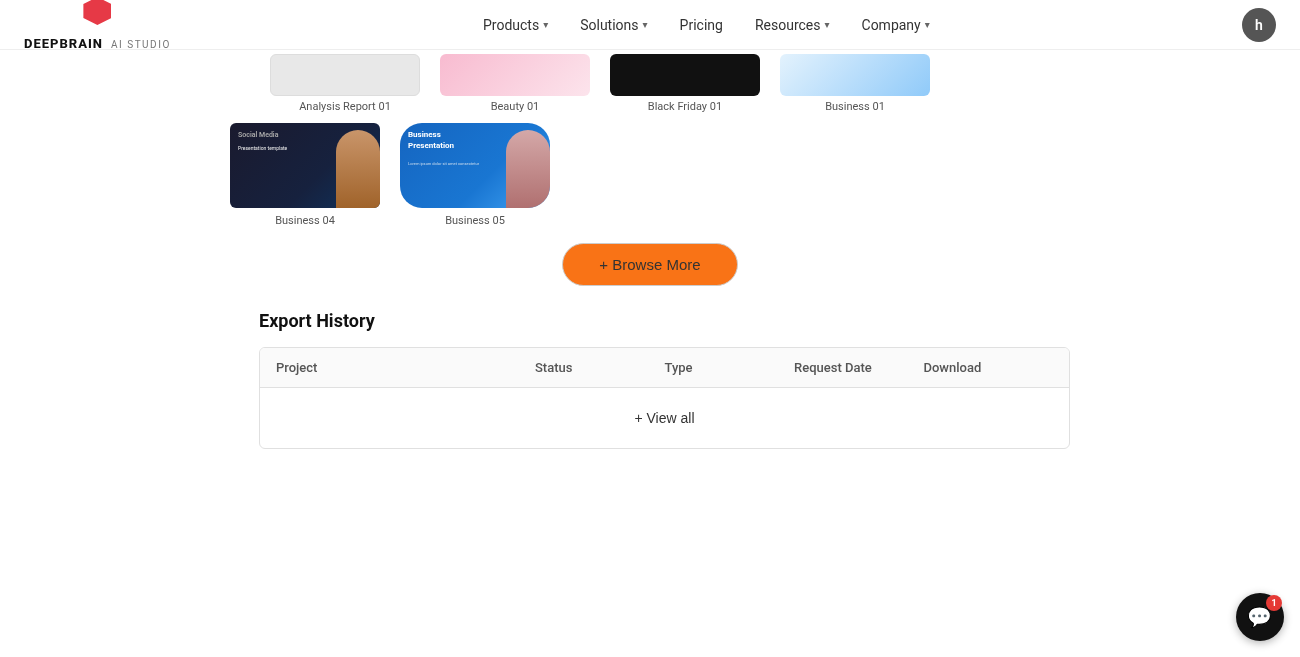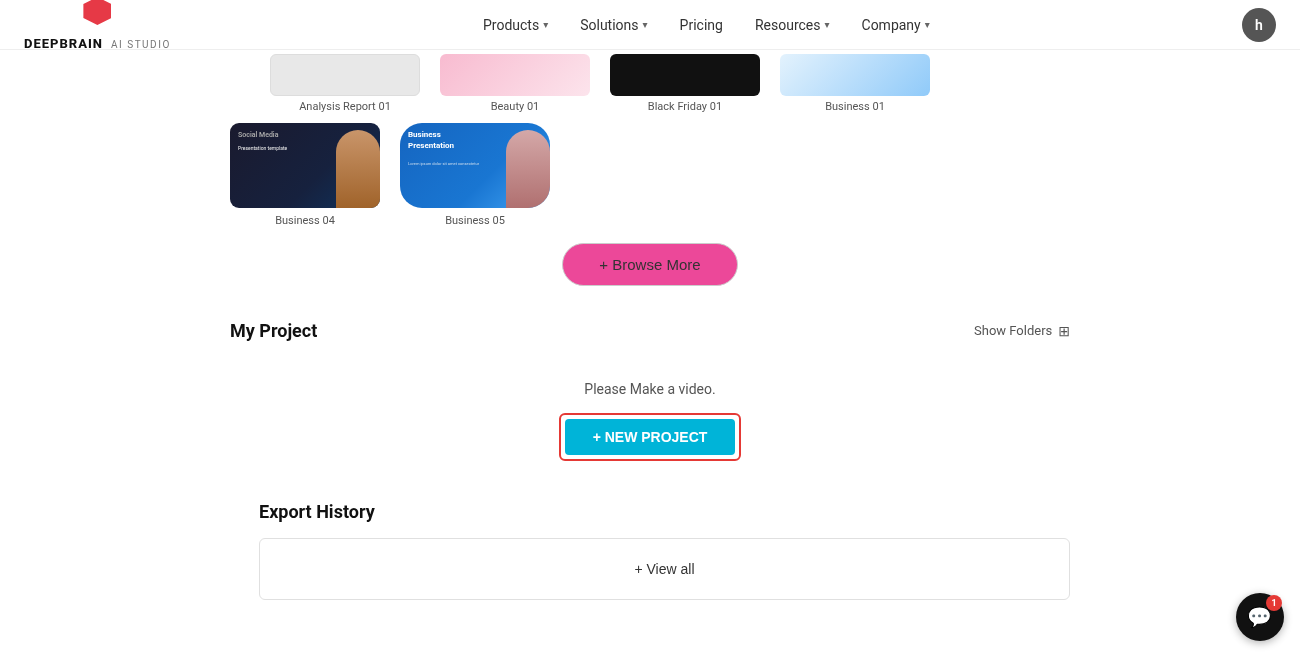--- a/index.html
+++ b/index.html
@@ -32,37 +32,37 @@
 
     
     .template-section { padding: 10px 0 0 0; }
     .template-row { display: flex; gap: 20px; flex-wrap: nowrap; margin-bottom: 16px; }
     .template-card { display: flex; flex-direction: column; align-items: center; }
     .template-thumb {
       width: 150px; height: 85px; border-radius: 6px; overflow: hidden;
       background: #222; position: relative;
     }
     .thumb-business02 { background: linear-gradient(135deg, #1a237e 0%, #283593 60%, #3949ab 100%); }
-    .thumb-business04 { background: linear-gradient(135deg, #1a1a2e 0%, #16213e 60%, #0f3460 100%); border-radius: 9px; }
+    .thumb-business04 { background: linear-gradient(135deg, #1a1a2e 0%, #16213e 60%, #0f3460 100%); }
     .thumb-business05 { background: linear-gradient(135deg, #1565c0 0%, #1976d2 60%, #42a5f5 100%); }
     .thumb-label {
       font-size: 11px; color: #555; margin-top: 6px; text-align: center;
     }
 
     
     .thumb-analysis { background: #f5f5f5; border: 1px solid #ddd; }
     .thumb-beauty { background: linear-gradient(135deg, #f8bbd0 0%, #fce4ec 100%); }
     .thumb-blackfriday { background: #111; }
     .thumb-business01 { background: linear-gradient(135deg, #e3f2fd 0%, #90caf9 100%); }
 
     
     .browse-more-section { display: flex; justify-content: center; margin: 8px 0 24px 0; }
     .browse-more-btn {
       padding: 12px 36px; border: 1.5px solid #ccc; border-radius: 24px;
-      background: #ec4899; color: #333; font-size: 15px; cursor: pointer;
+      background: #f97316; color: #333; font-size: 15px; cursor: pointer;
       transition: border-color 0.2s;
     }
 
     
     .section-header { display: flex; align-items: center; justify-content: space-between; margin-bottom: 16px; }
     .section-title { font-size: 18px; font-weight: 700; color: #111; }
     .show-folders-btn {
       display: flex; align-items: center; gap: 6px;
       color: #555; font-size: 13px; cursor: pointer;
     }
@@ -198,41 +198,33 @@
         <div style="position:absolute;top:38px;left:8px;right:48px;font-size:4px;color:#cde;line-height:1.3;">Lorem ipsum dolor sit amet consectetur</div>
       </div>
       <span class="thumb-label">Business 05</span>
     </div>
   </div>
 
   <div class="browse-more-section">
     <button class="browse-more-btn">+ Browse More</button>
   </div>
 
-  <div class="template-section">
-    <div class="section-header">
-      <h2 class="section-title">My Project</h2>
-      <div class="show-folders-btn">
-        <span>Show Folders</span>
-        <span class="folder-icon">⊞</span>
-      </div>
-    </div>
-    <div class="my-project-empty">
-      <p class="empty-text">Please Make a video.</p>
-      <div class="new-project-wrapper">
-        <button class="new-project-btn">+ NEW PROJECT</button>
-      </div>
-    </div>
-  </div>
 
   <div class="export-section">
     <div class="section-header">
       <h2 class="section-title">Export History</h2>
     </div>
     <div class="export-table">
+      <div class="export-table-header">
+        <span class="export-col-header">Project</span>
+        <span class="export-col-header">Status</span>
+        <span class="export-col-header">Type</span>
+        <span class="export-col-header">Request Date</span>
+        <span class="export-col-header">Download</span>
+      </div>
       <div class="export-table-body">
         <button class="view-all-btn">+ View all</button>
       </div>
     </div>
   </div>
 
 </div>
 
 <div class="chat-bubble" style="position:fixed;bottom:16px;right:16px;">
   <span class="chat-icon">💬</span>

